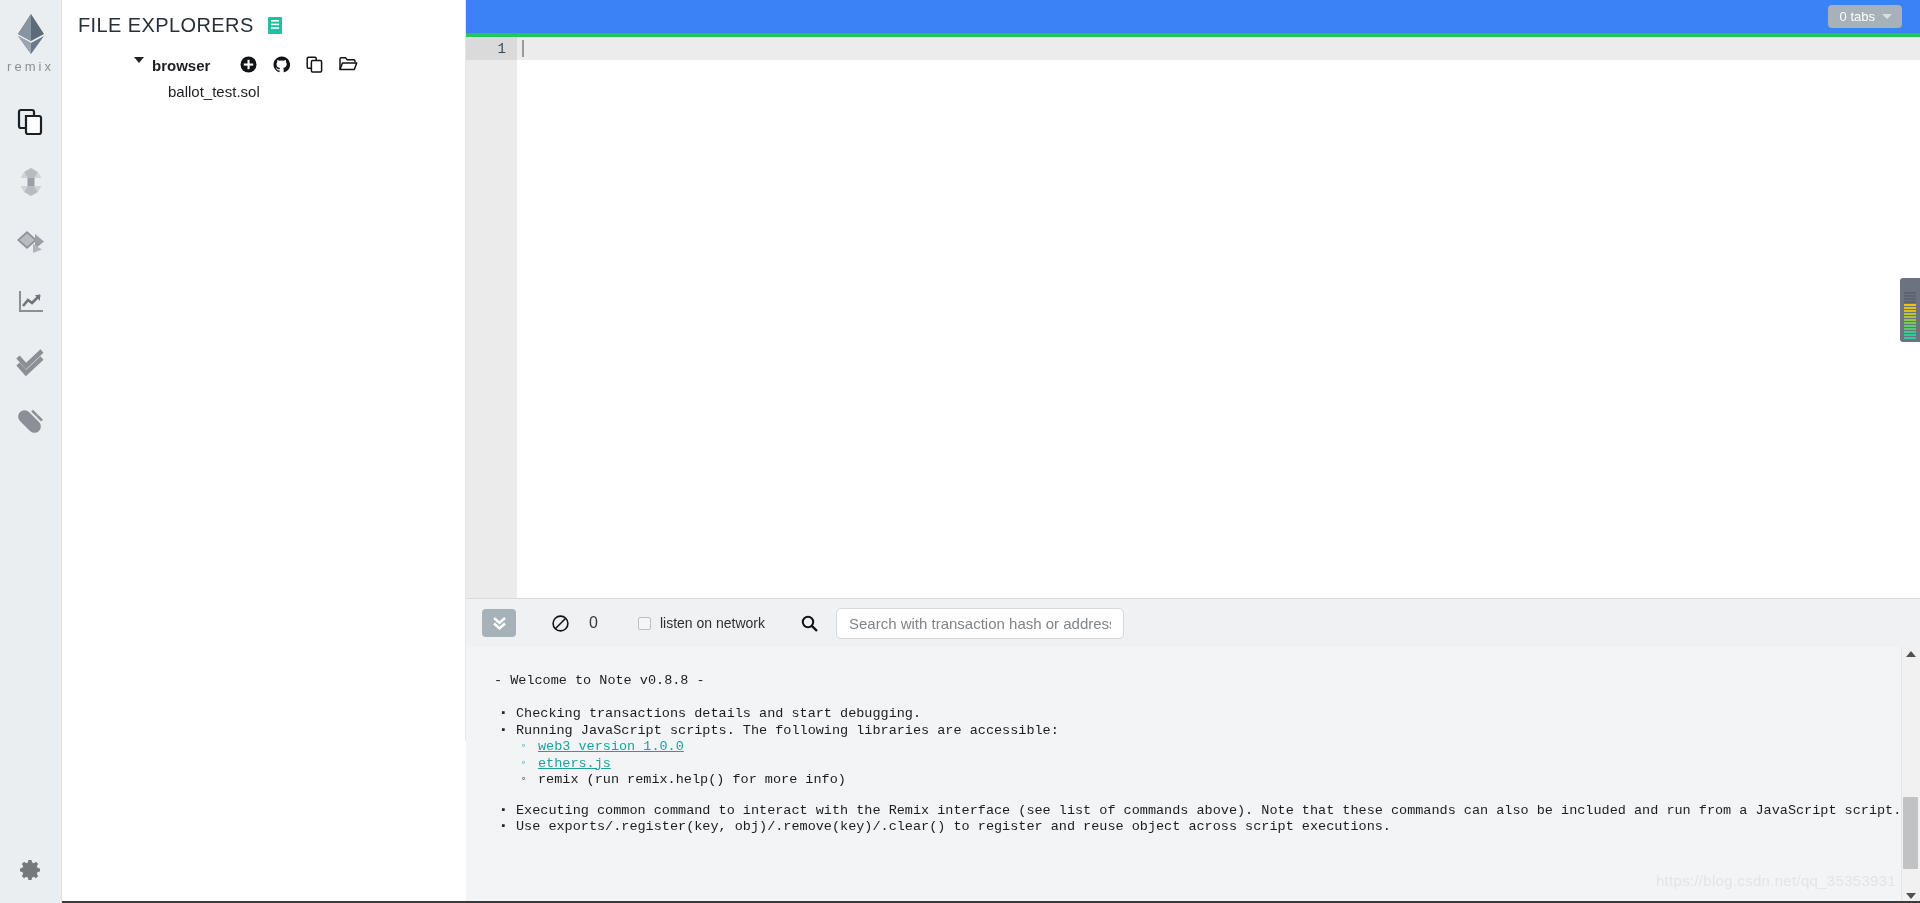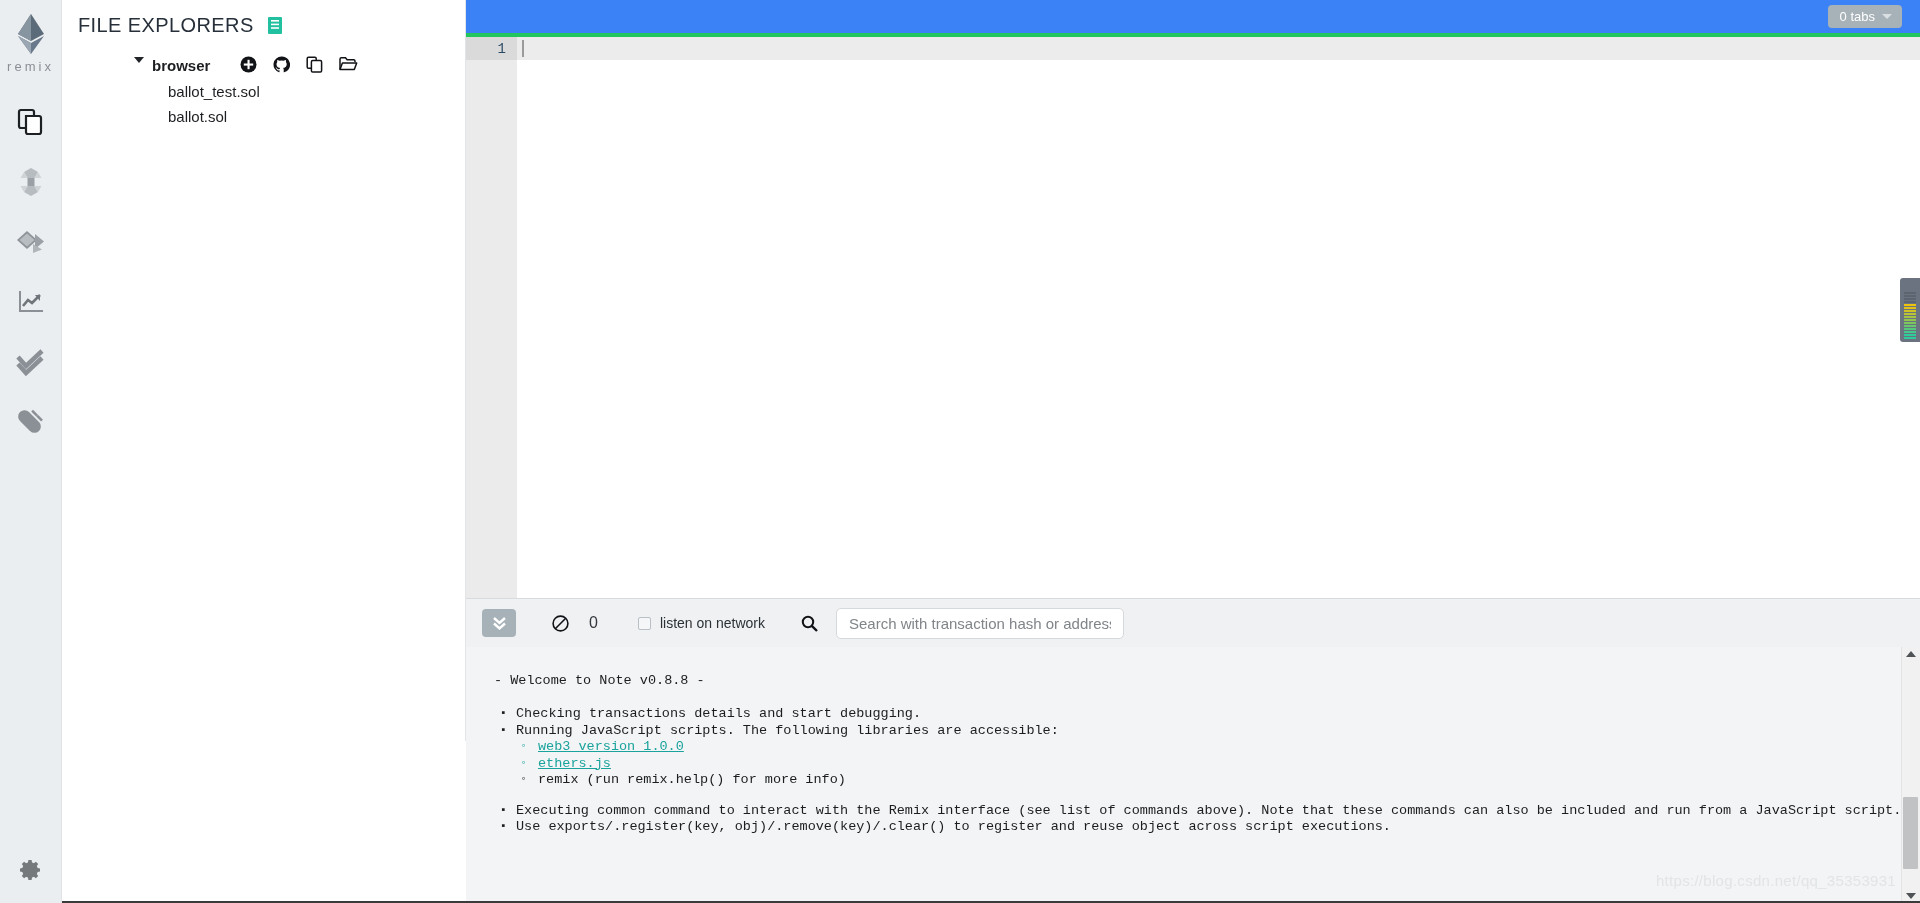--- a/index.html
+++ b/index.html
@@ -345,21 +345,20 @@
           <svg width="19" height="16" viewBox="0 0 19 16">
             <path d="M1 13.4V3.2a1.4 1.4 0 0 1 1.4-1.4h4.1l1.6 1.9h6.5a1.4 1.4 0 0 1 1.4 1.4v1.1" fill="none" stroke="#111316" stroke-width="1.5"></path>
             <path d="M1 13.4 3.4 6.9h14.3l-2.4 6.5z" fill="none" stroke="#111316" stroke-width="1.5" stroke-linejoin="round"></path>
           </svg>
         </span>
       </div>
     </div>
 
     <div class="file-list">
       <div class="file-item">ballot_test.sol</div>
-      <div class="file-item">ballot.sol</div>
     </div>
   </div>
 
   <div class="main">
 
     <div class="tabbar">
       <div class="tabs-pill">
         <span>0 tabs</span>
         <span class="pill-caret"></span>
       </div>

